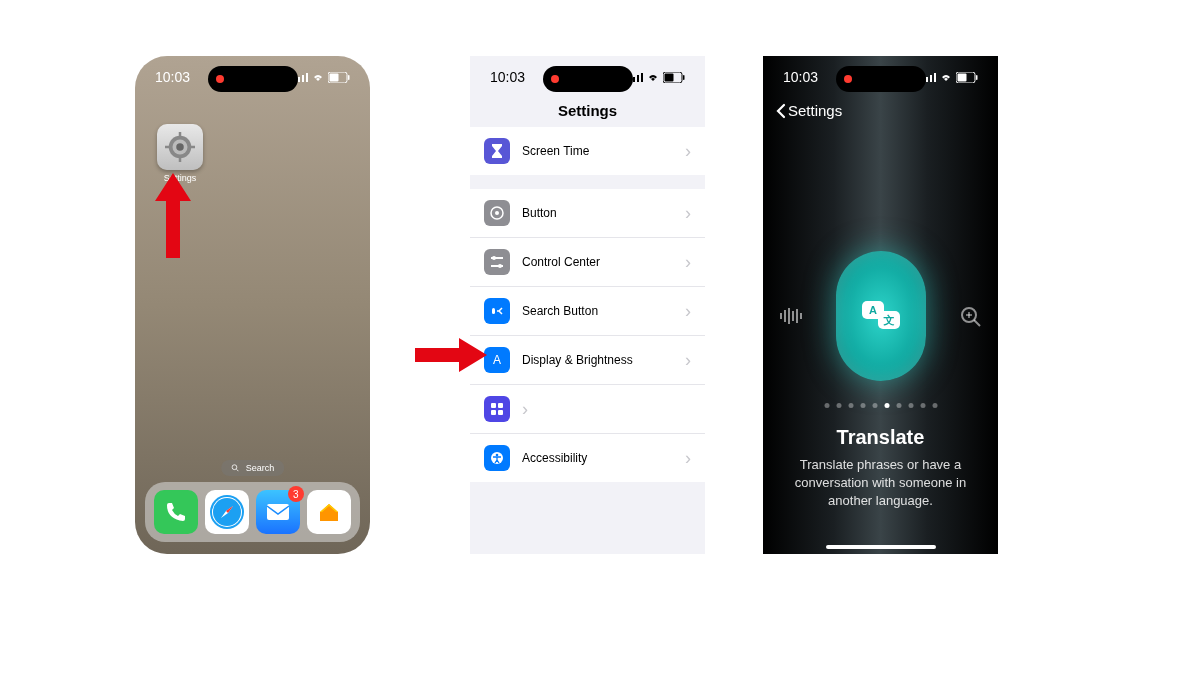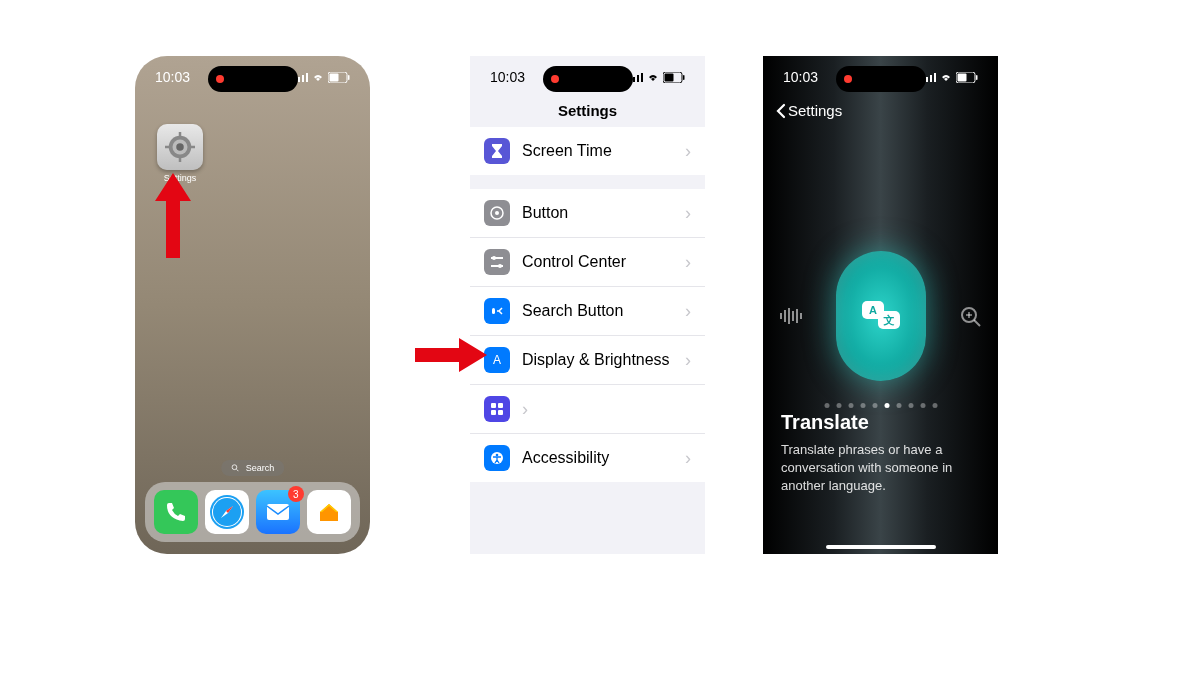--- a/index.html
+++ b/index.html
@@ -124,21 +124,21 @@
   gap: 12px;
   border-bottom: 1px solid #e5e5ea;
   position: relative;
 }
 .row:last-child { border-bottom: none; }
 .row-icon {
   width: 26px; height: 26px; border-radius: 6px;
   display: flex; align-items: center; justify-content: center;
   flex-shrink: 0;
 }
-.row-label { font-size: 16px; flex: 1; line-height: 1.2; }
+.row-label { font-size: 12px; flex: 1; line-height: 1.2; }
 .chevron {
   color: #c7c7cc;
   font-size: 18px;
 }
 
 
 .phone3 {
   left: 763px; top: 56px;
   background: linear-gradient(90deg, #000 0%, #1a1f22 30%, #3a4448 50%, #1a1f22 70%, #000 100%);
   color: #fff;
@@ -173,22 +173,22 @@
   top: 347px;
   display: flex; gap: 7px;
 }
 .dot {
   width: 5px; height: 5px; border-radius: 50%;
   background: rgba(255,255,255,0.35);
 }
 .dot.active { background: #fff; }
 .translate-block {
   position: absolute;
-  top: 355px; left: 18px; right: 18px;
-  text-align: left;
+  top: 370px; left: 18px; right: 18px;
+  text-align: center;
 }
 .translate-title { font-size: 20px; font-weight: 600; margin-bottom: 7px; }
 .translate-desc { font-size: 13px; color: rgba(255,255,255,0.85); line-height: 1.4; }
 .home-bar {
   position: absolute;
   bottom: 5px; left: 50%; transform: translateX(-50%);
   width: 110px; height: 4px;
   background: #fff; border-radius: 3px;
 }
 

